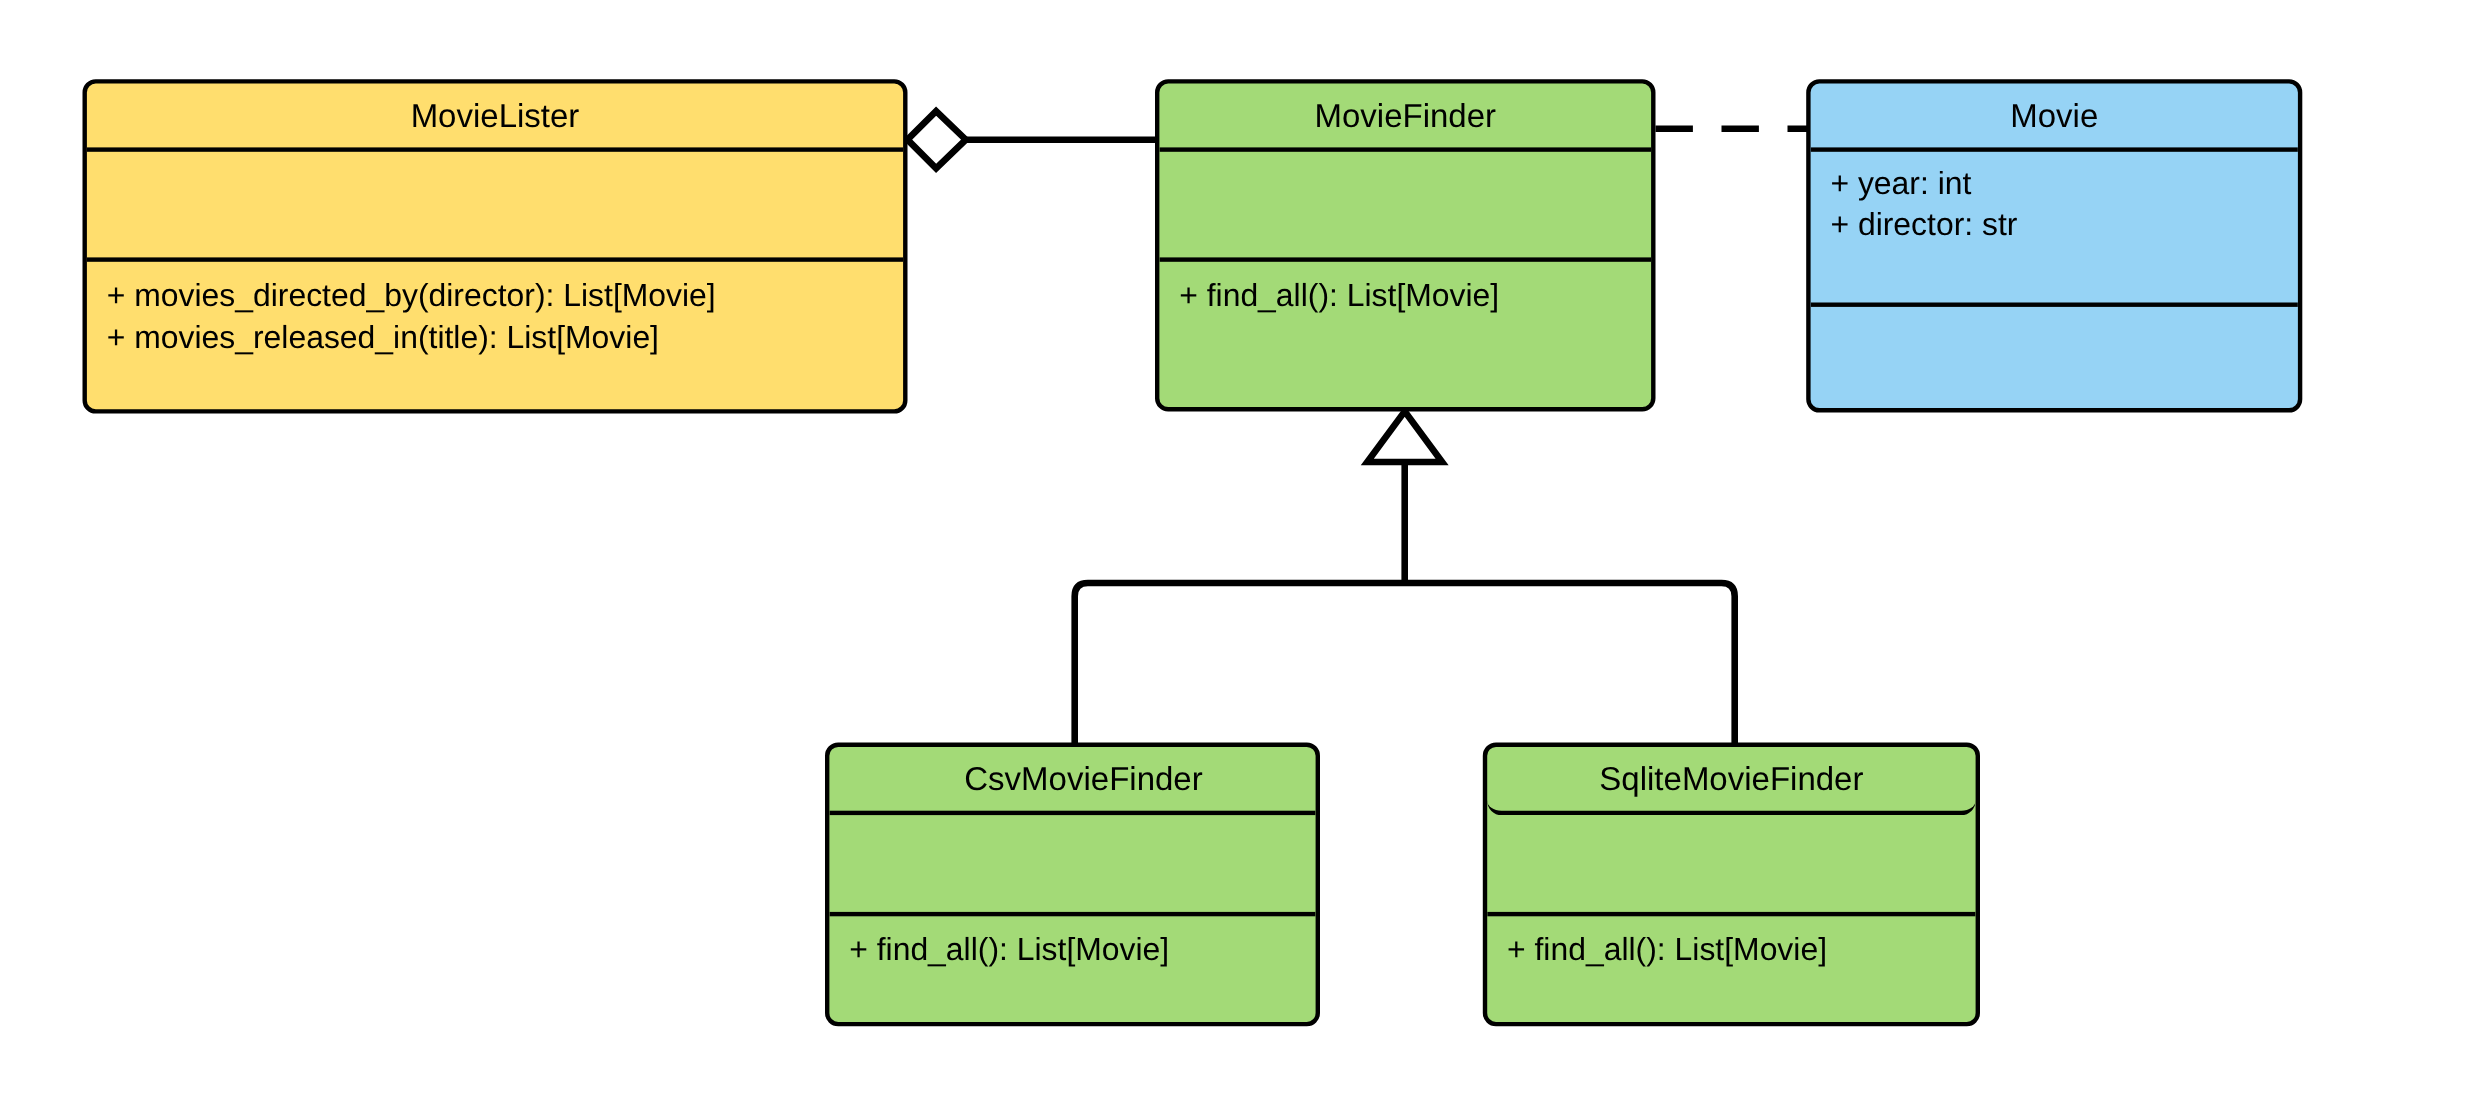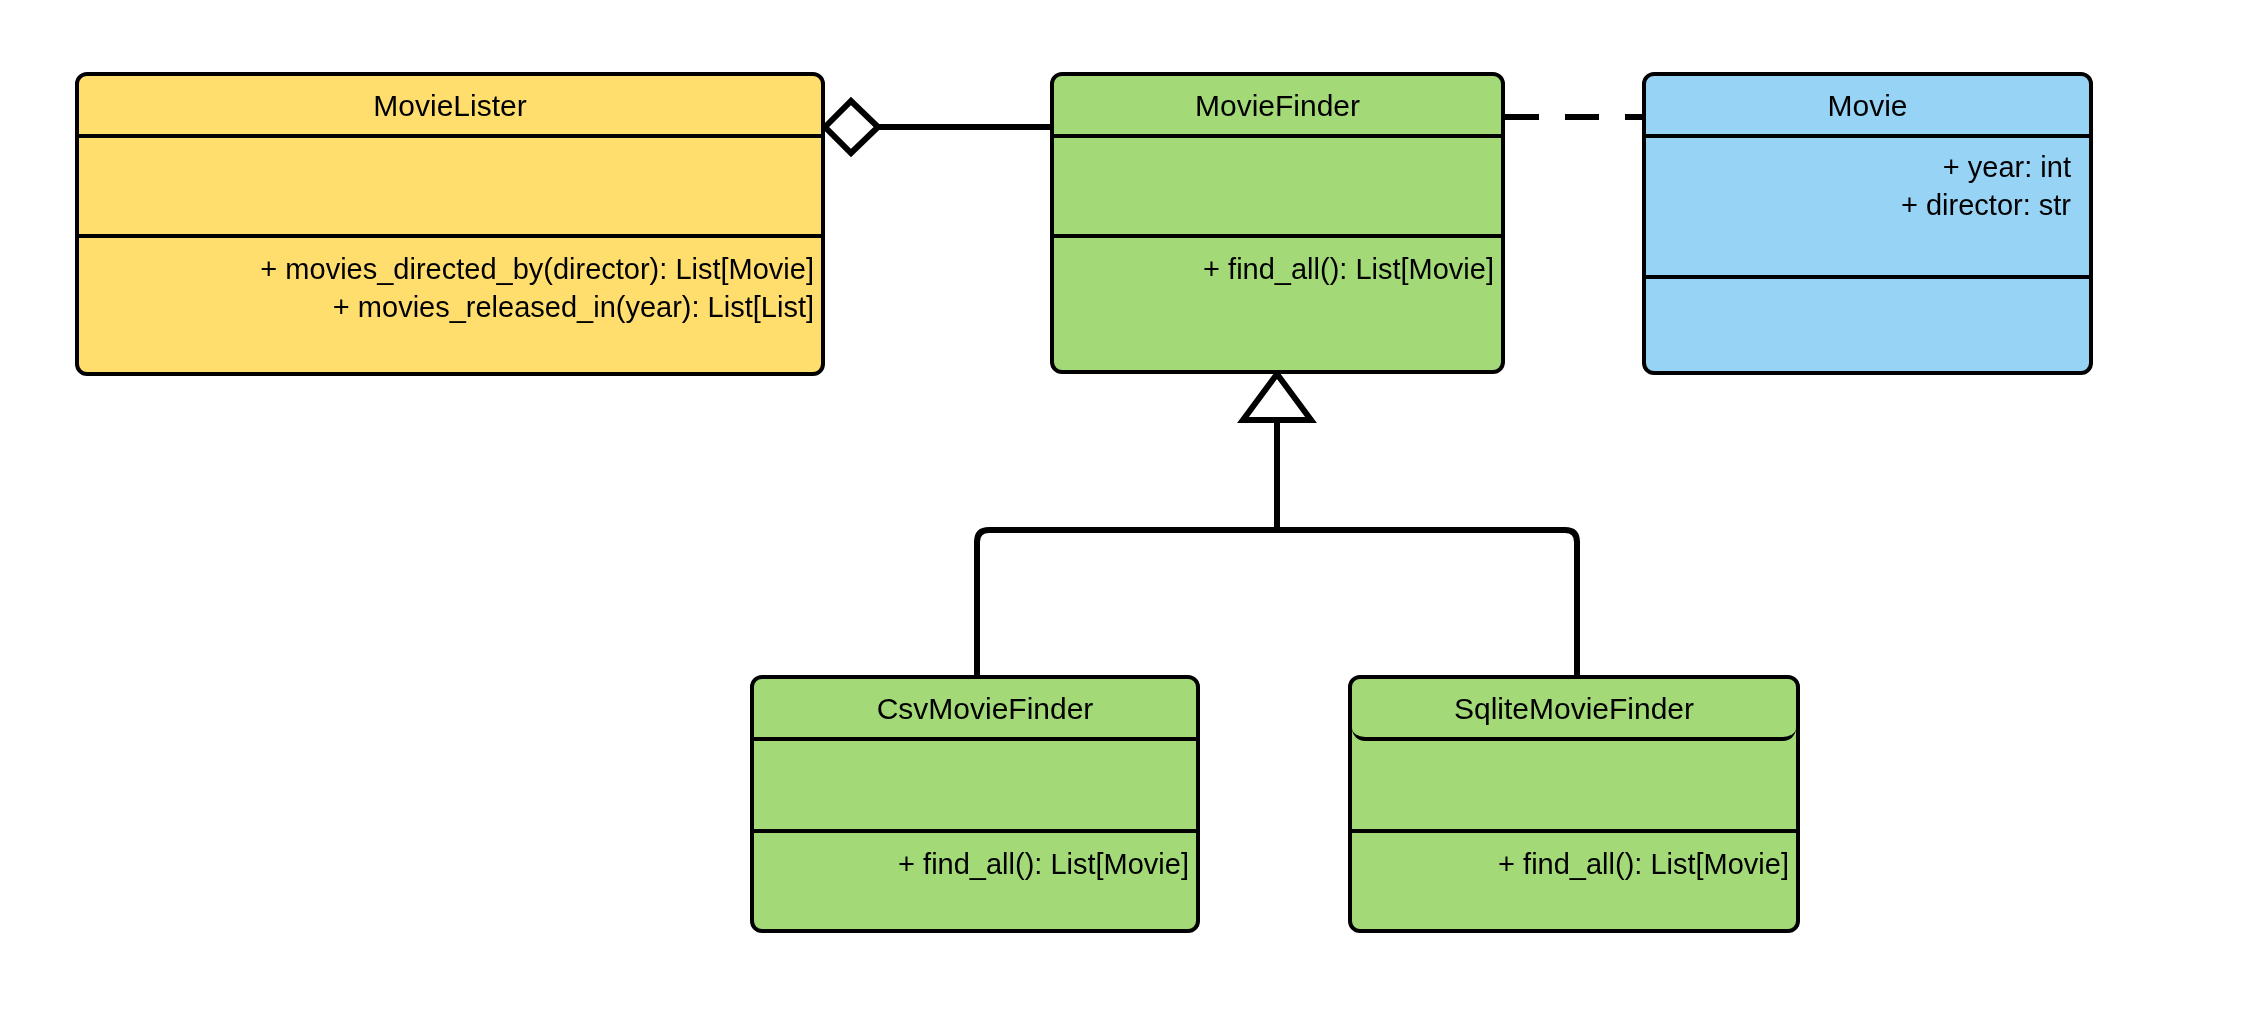--- a/index.html
+++ b/index.html
@@ -34,21 +34,20 @@
     box-sizing: border-box;
     border: 4px solid #000000;
     border-radius: 12px;
     overflow: hidden;
     background: #ffffff;
   }
   .compartment {
     box-sizing: border-box;
     width: 100%;
     overflow: hidden;
-    text-align: right;
   }
   .comp-title {
     display: flex;
     align-items: center;
     justify-content: center;
     border-bottom: 4px solid #000000;
   }
   .comp-attrs {
     border-bottom: 4px solid #000000;
     padding: 10px 18px 6px 18px;
@@ -124,21 +123,21 @@
     </g>
   </svg>
 
   <div class="uml-class" id="node-movielister" style="background:#FFDE6E;">
     <div class="compartment comp-title">
       <span class="class-name">MovieLister</span>
     </div>
     <div class="compartment comp-attrs"></div>
     <div class="compartment comp-methods">
       <div class="member">+ movies_directed_by(director): List[Movie]</div>
-      <div class="member">+ movies_released_in(year): List[List]</div>
+      <div class="member">+ movies_released_in(title): List[Movie]</div>
     </div>
   </div>
 
   <div class="uml-class" id="node-moviefinder" style="background:#A3DA77;">
     <div class="compartment comp-title">
       <span class="class-name">MovieFinder</span>
     </div>
     <div class="compartment comp-attrs"></div>
     <div class="compartment comp-methods">
       <div class="member">+ find_all(): List[Movie]</div>

